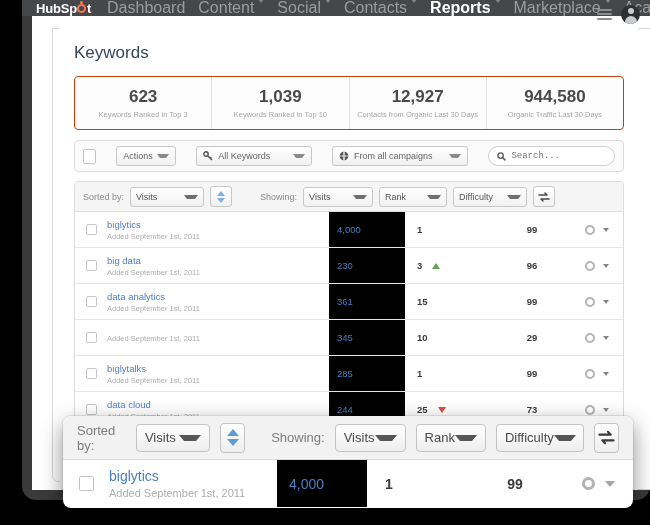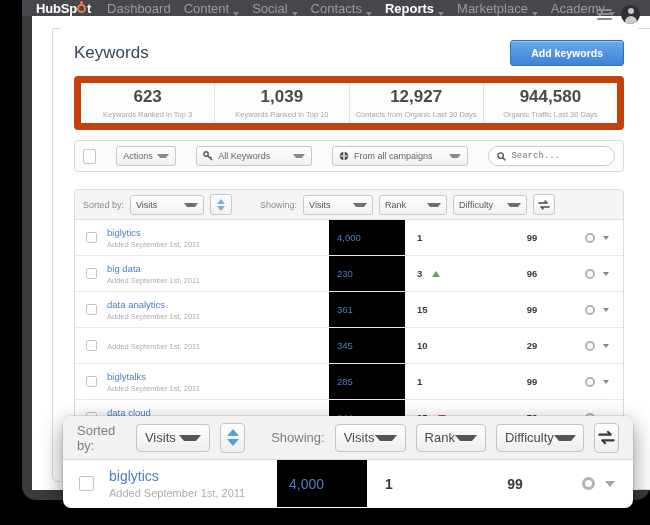--- a/index.html
+++ b/index.html
@@ -53,22 +53,22 @@
     display: inline-block; width: 9px; height: 9px;
     border-radius: 50%; border: 2.5px solid #f2784b;
     position: relative; margin: 0 .5px;
   }
   .sprocket::after {
     content: ""; position: absolute;
     width: 3px; height: 3px; background: #f2784b;
     border-radius: 50%; top: -5px; left: 1px;
   }
   .navitem {
-    color: #9a9c9f; font-size: 13px;
-    margin-right: 13px; display: flex; align-items: flex-end;
+    color: #9a9c9f; font-size: 16px;
+    margin-right: 13px; display: flex; align-items: flex-start;
     white-space: nowrap; cursor: default;
   }
   .navitem.active { color: #ffffff; font-weight: bold; }
   .caret {
     display: inline-block;
     border-left: 3.5px solid transparent;
     border-right: 3.5px solid transparent;
     border-top: 4px solid #84868a;
     margin-left: 4px;
   }
@@ -112,39 +112,39 @@
     background: linear-gradient(#6aa9e9, #3d82d6);
     border: 1px solid #2f6fbd;
     border-radius: 3px;
     color: #fff; font-size: 10.5px; font-weight: bold;
     padding: 6px 20px; cursor: pointer;
     box-shadow: inset 0 1px 0 rgba(255,255,255,.35);
   }
 
   
   #stats {
-    border: 7px solid #c2410c; border-radius: 4px;
+    border: 1px solid #c2410c; border-radius: 4px;
     background: #fdfdfd;
     display: flex; height: 54px; margin-bottom: 10px;
   }
   .stat {
     flex: 1; display: flex; flex-direction: column;
     align-items: center; justify-content: center;
     border-right: 1px solid #e4e4e4;
   }
   .stat:last-child { border-right: none; }
   .stat-value { font-size: 17px; font-weight: bold; color: #4a4a4a; }
   .stat-label { font-size: 7.5px; color: #a6a6a6; margin-top: 3px; }
 
   
   #filters {
     border: 1px solid #dcdcdc; border-radius: 4px;
     background: #fbfbfb;
     height: 32px; display: flex; align-items: center;
-    padding: 0 8px; gap: 20px; margin-bottom: 17px;
+    padding: 0 8px; gap: 20px; margin-bottom: 9px;
   }
   .box-check {
     width: 15px; height: 15px; border: 1px solid #c5c5c5;
     border-radius: 2px; background: #fff; cursor: pointer;
   }
   .ctl {
     height: 20px; border: 1px solid #c8c8c8; border-radius: 3px;
     background: linear-gradient(#ffffff, #f0f0f0);
     display: flex; align-items: center;
     padding: 0 6px; font-size: 9px; color: #666;
@@ -370,21 +370,20 @@
           <span></span>
       </div>
       <div id="avatar"></div>
     </div>
   </div>
 
   <div id="page">
 
     <div id="page-head">
       <div id="page-title">Keywords</div>
-      <button id="add-keywords">Add keywords</button>
     </div>
 
     <div id="stats">
       <div class="stat">
         <div class="stat-value">623</div>
         <div class="stat-label">Keywords Ranked in Top 3</div>
       </div>
       <div class="stat">
         <div class="stat-value">1,039</div>
         <div class="stat-label">Keywords Ranked in Top 10</div>

